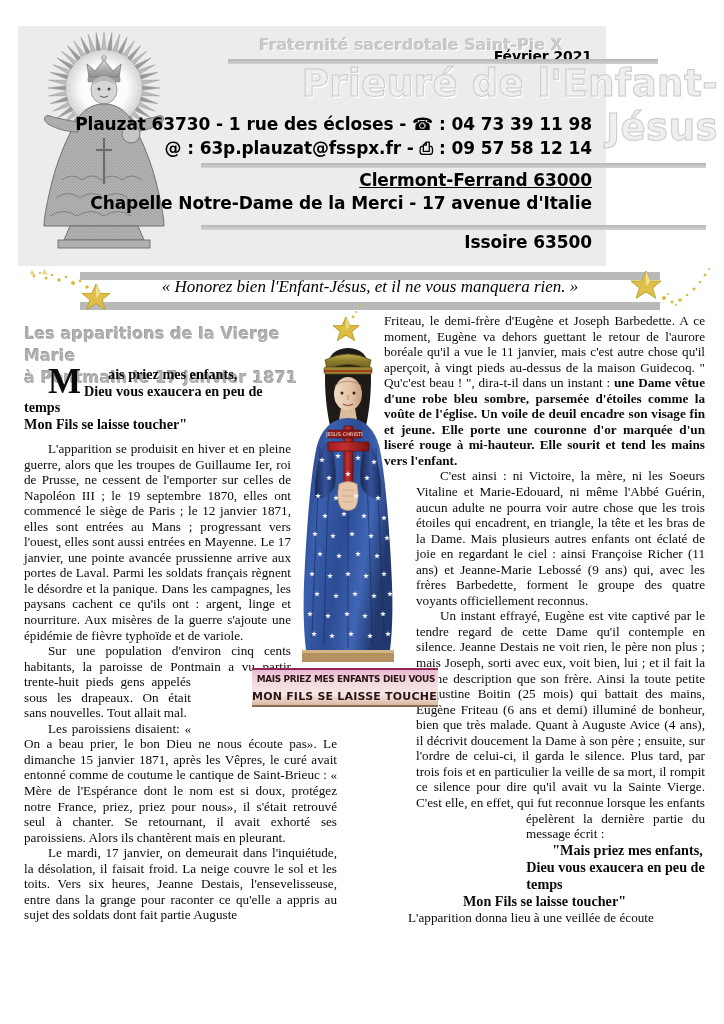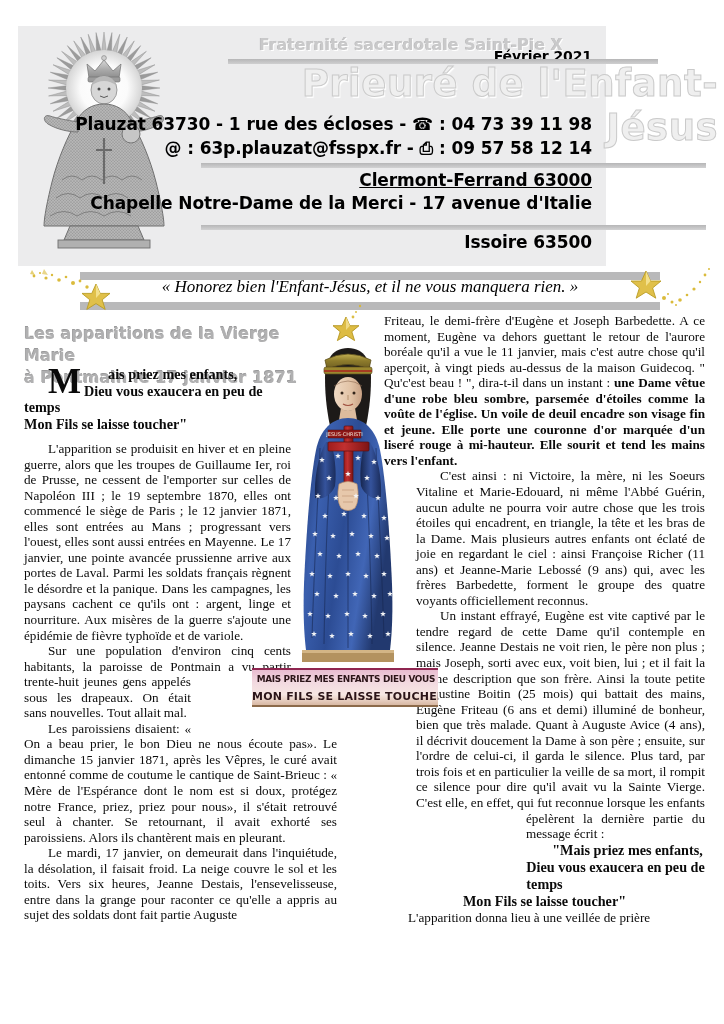--- a/index.html
+++ b/index.html
@@ -566,31 +566,31 @@
 
   <div class="col" id="col-left">
     <div id="wrap-statue-left"></div>
 
     <p class="verse"><span class="dropcap">M</span><span>ais priez mes enfants,</span><br><span>Dieu vous exaucera en peu de temps</span><br><span>Mon Fils se laisse toucher"</span></p>
 
     <div class="gap"></div>
 
     <p>L'apparition se produisit en hiver et en pleine guerre, alors que les troupes de Guillaume Ier, roi de Prusse, ne cessent de l'emporter sur celles de Napoléon III ; le 19 septembre 1870, elles ont commencé le siège de Paris ; le 12 janvier 1871, elles sont entrées au Mans ; progressant vers l'ouest, elles sont aussi entrées en Mayenne. Le 17 janvier, une pointe avancée prussienne arrive aux portes de Laval. Parmi les soldats français règnent le désordre et la panique. Dans les campagnes, les paysans cachent ce qu'ils ont : argent, linge et nourriture. Aux misères de la guerre s'ajoute une épidémie de fièvre typhoïde et de variole.</p>
     <div id="wrap-banner-left"></div>
-    <p>Sur une population d'environ cinq cents habitants, la paroisse de Pontmain a vu partir trente-huit jeunes gens appelés sous les drapeaux. On était sans nouvelles. Tout allait mal.</p>
+    <p>Sur une population d'environ cinq cents habitants, la paroisse de Pontmain a vu partir trente-huit pieds gens appelés sous les drapeaux. On était sans nouvelles. Tout allait mal.</p>
     <p>Les paroissiens disaient: « On a beau prier, le bon Dieu ne nous écoute pas». Le dimanche 15 janvier 1871, après les Vêpres, le curé avait entonné comme de coutume le cantique de Saint-Brieuc : « Mère de l'Espérance dont le nom est si doux, protégez notre France, priez, priez pour nous», il s'était retrouvé seul à chanter. Se retournant, il avait exhorté ses paroissiens. Alors ils chantèrent mais en pleurant.</p>
     <p>Le mardi, 17 janvier, on demeurait dans l'inquiétude, la désolation, il faisait froid. La neige couvre le sol et les toits. Vers six heures, Jeanne Destais, l'ensevelisseuse, entre dans la grange pour raconter ce qu'elle a appris au sujet des soldats dont fait partie Auguste</p>
   </div>
 
   <div class="col" id="col-right">
     <p class="noindent"><span>Friteau, le demi-frère d'Eugène et Joseph Barbedette. A ce moment, Eugène va dehors guettant le retour de l'aurore boréale qu'il a vue le 11 janvier, mais c'est autre chose qu'il aperçoit, à vingt pieds au-dessus de la maison Guidecoq. " Qu'c'est beau ! ", dira-t-il dans un instant : </span><b class="em">une Dame vêtue d'une robe bleu sombre, parsemée d'étoiles comme la voûte de l'église. Un voile de deuil encadre son visage fin et jeune. Elle porte une couronne d'or marquée d'un liseré rouge à mi-hauteur. Elle sourit et tend les mains vers l'enfant.</b></p>
 
     <div id="wrap-statue-right"></div>
     <p>C'est ainsi : ni Victoire, la mère, ni les Soeurs Vitaline et Marie-Edouard, ni même l'Abbé Guérin, aucun adulte ne pourra voir autre chose que les trois étoiles qui encadrent, en triangle, la tête et les bras de la Dame. Mais plusieurs autres enfants ont éclaté de joie en regardant le ciel : ainsi Françoise Richer (11 ans) et Jeanne-Marie Lebossé (9 ans) qui, avec les frères Barbedette, forment le groupe des quatre voyants officiellement reconnus.</p>
     <div id="wrap-banner-right"></div>
     <p>Un instant effrayé, Eugène est vite captivé par le tendre regard de cette Dame qu'il contemple en silence. Jeanne Destais ne voit rien, le père non plus ; mais Joseph, sorti avec eux, voit bien, lui ; et il fait la même description que son frère. Ainsi la toute petite Augustine Boitin (25 mois) qui battait des mains, Eugène Friteau (6 ans et demi) illuminé de bonheur, bien que très malade. Quant à Auguste Avice (4 ans), il décrivit doucement la Dame à son père ; ensuite, sur l'ordre de celui-ci, il garda le silence. Plus tard, par trois fois et en particulier la veille de sa mort, il rompit ce silence pour dire qu'il avait vu la Sainte Vierge. C'est elle, en effet, qui fut reconnue lorsque les enfants épelèrent la dernière partie du message écrit :</p>
 
     <p class="verse-center"><span>"Mais priez mes enfants,</span><br><span>Dieu vous exaucera en peu de temps</span><br><span>Mon Fils se laisse toucher"</span></p>
 
-    <p>L'apparition donna lieu à une veillée de prière</p>
+    <p>L'apparition donna lieu à une veillée de écoute</p>
   </div>
 
 </div>
 
 </body></html>

